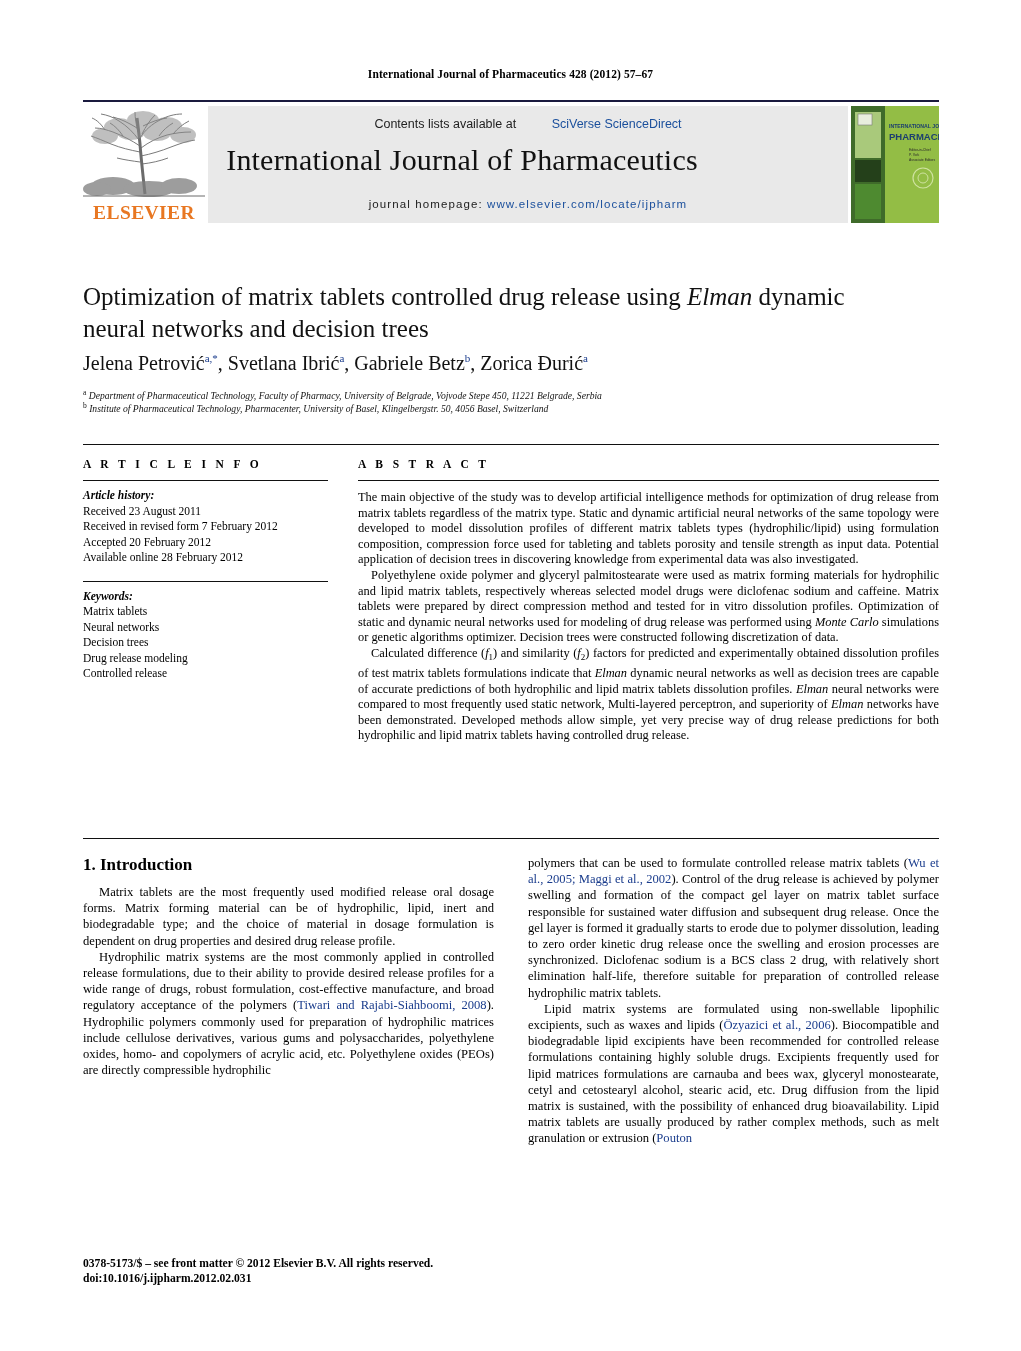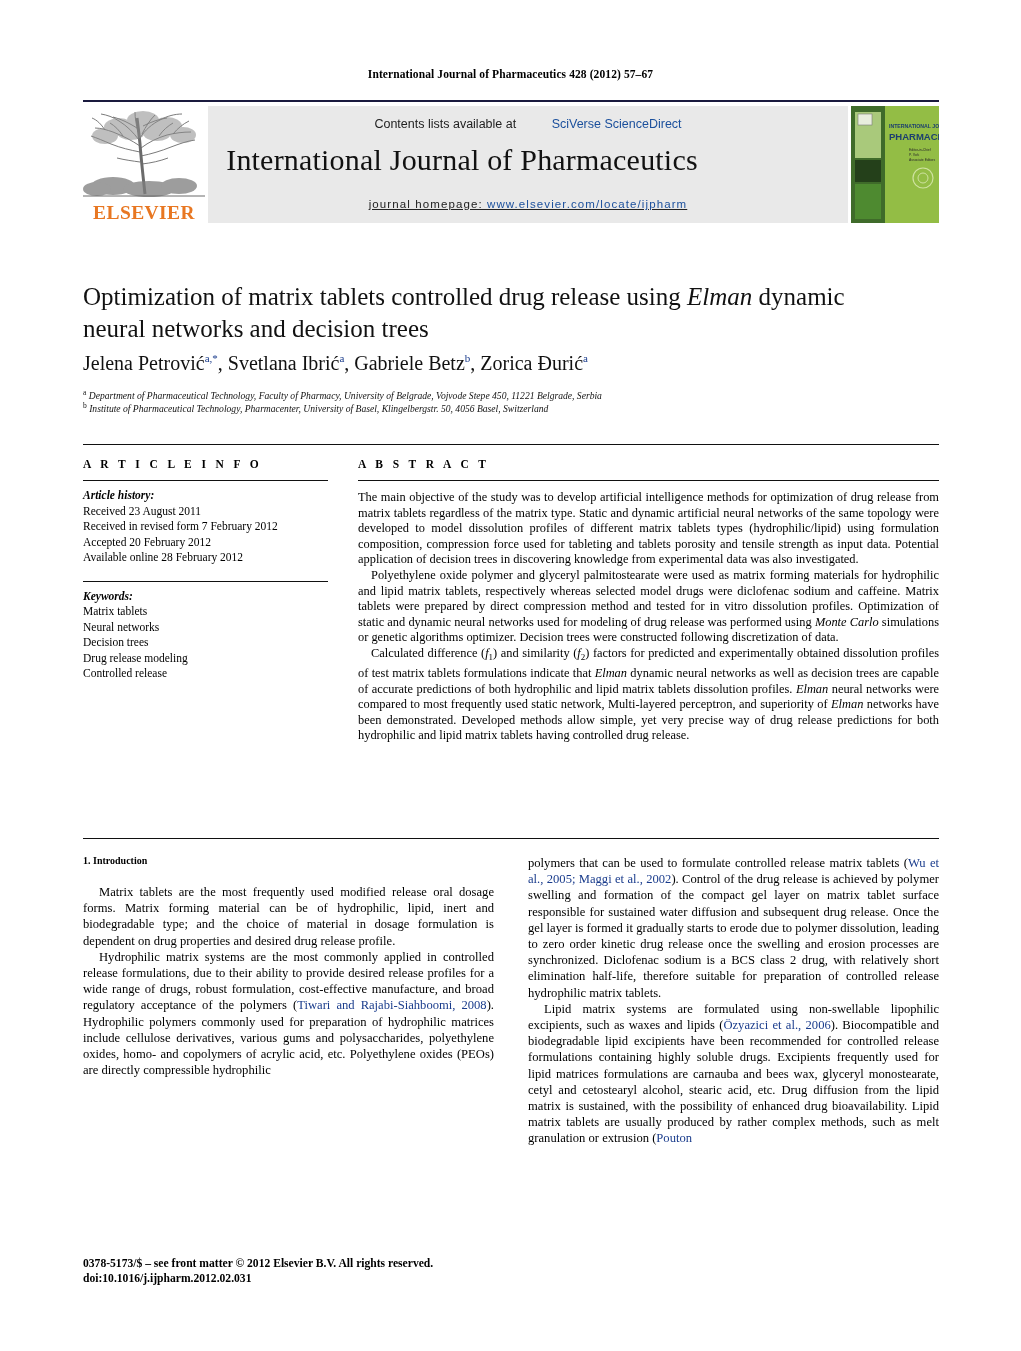--- a/index.html
+++ b/index.html
@@ -96,21 +96,20 @@
   }
   .homepage-line {
     position: absolute;
     left: 0; top: 92px;
     width: 640px;
     text-align: center;
     font-family: "Liberation Sans", sans-serif;
     font-size: 11.5px;
     letter-spacing: 1.1px;
     color: #222;
-    text-decoration: underline;
   }
   .homepage-line .url { color: #1a4f9c; }
   .cover {
     position: absolute;
     left: 768px;
     top: 4px;
     width: 88px;
     height: 117px;
     overflow: hidden;
     background: #8ab33a;
@@ -225,21 +224,21 @@
     font-weight: bold;
     text-align: right;
     margin-top: 11px;
   }
 
   
   .sec-title {
     position: absolute;
     left: 83px;
     top: 855px;
-    font-size: 10px;
+    font-size: 17px;
     font-weight: bold;
   }
   .col {
     position: absolute;
     width: 411px;
     font-size: 12.6px;
     line-height: 16.2px;
     text-align: justify;
   }
   .col-left  { left: 83px;  top: 884px; }

